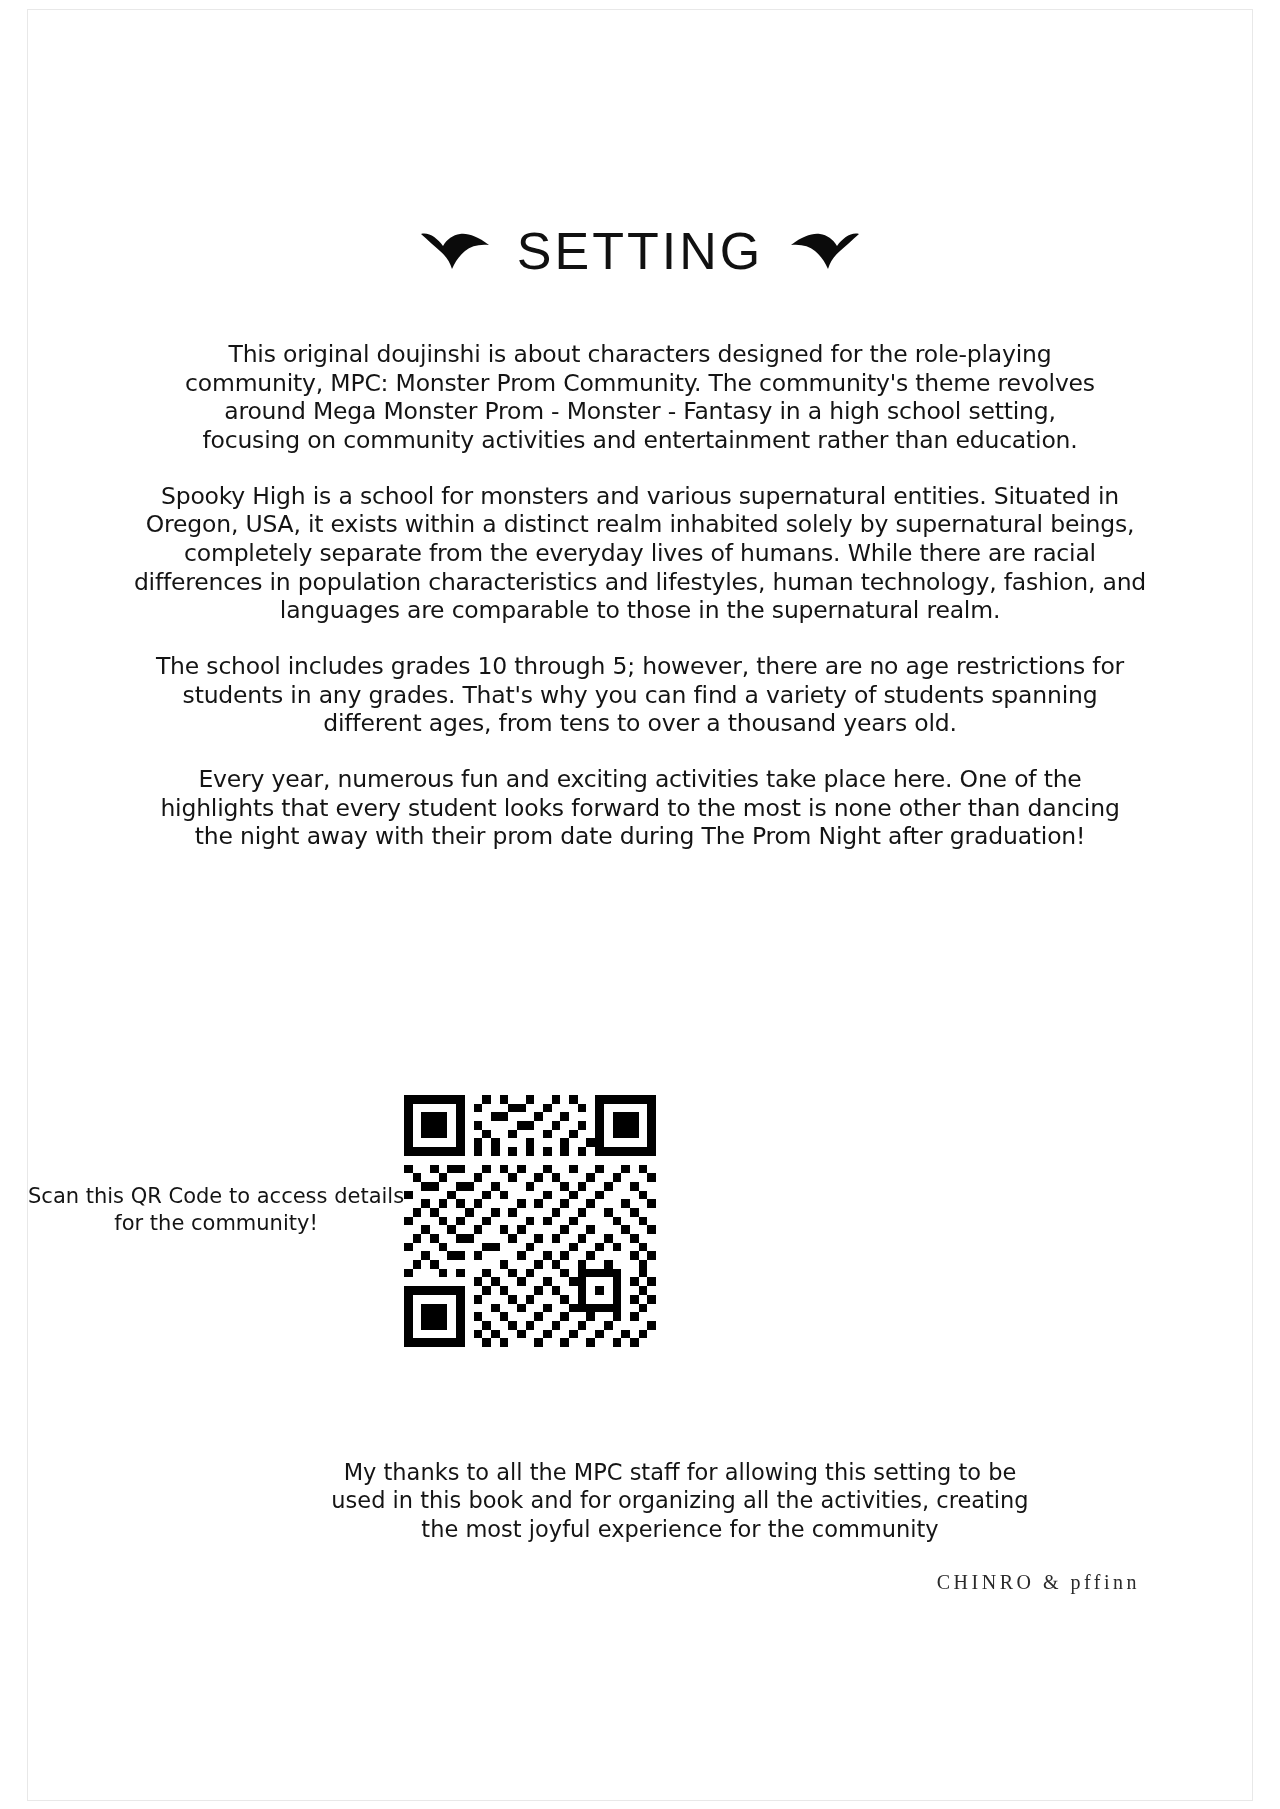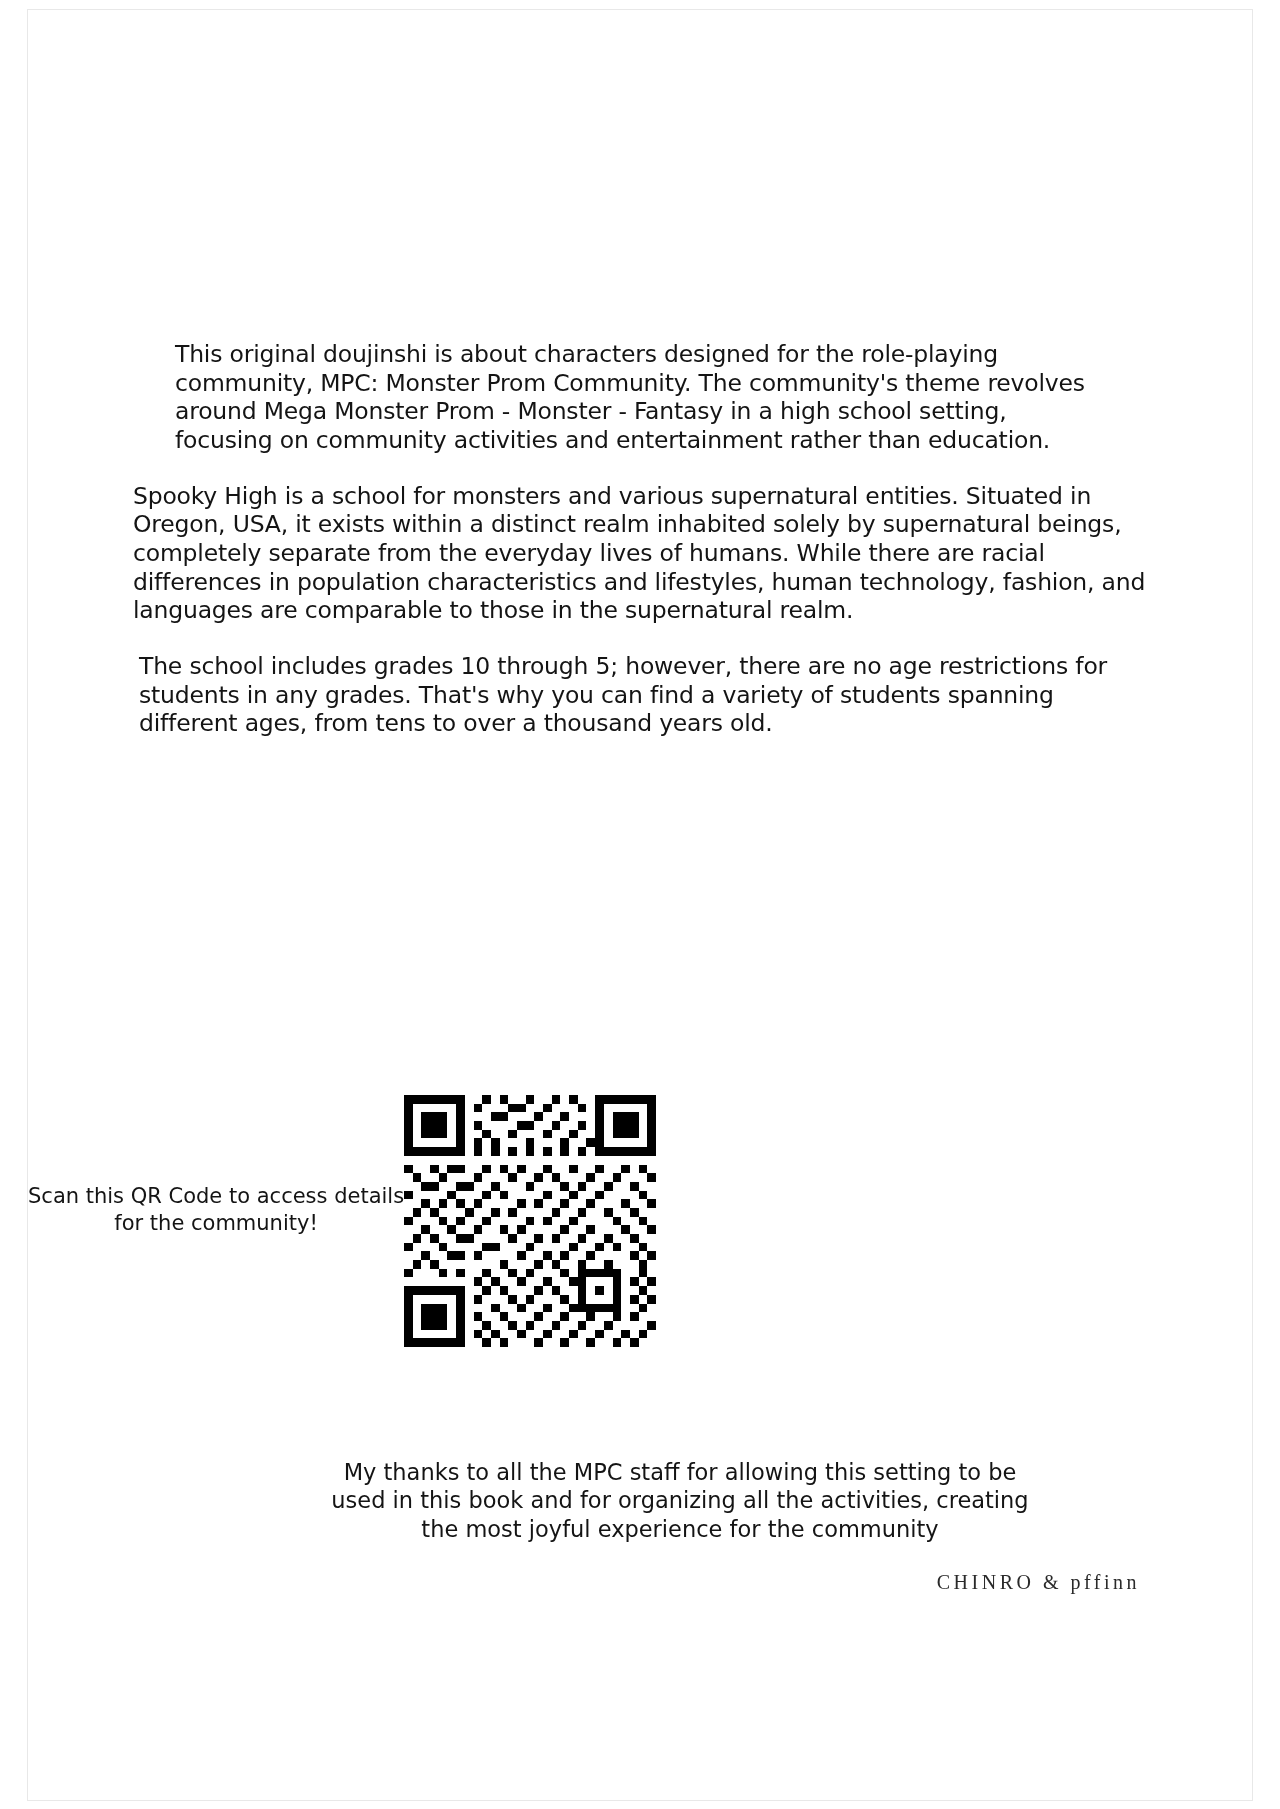--- a/index.html
+++ b/index.html
@@ -58,21 +58,21 @@
     width: 1014px;
     text-align: center;
   }
   .para {
     font-family: "DejaVu Sans", sans-serif;
     font-size: 23.5px;
     line-height: 1.22;
     letter-spacing: -0.2px;
     color: #141414;
     margin: 0 0 27px 0;
-    text-align: left;
+    text-align: center;
   }
   .para:last-child { margin-bottom: 0; }
 
   .para.p1 { padding: 0 42px; }
   .para.p3 { padding: 0 6px; }
   .para.p4 { padding: 0 24px; }
 
   
   .qr-block {
     position: absolute;
@@ -117,25 +117,39 @@
     font-size: 20px;
     letter-spacing: 3.5px;
     color: #2a2a2a;
   }
 </style>
 </head>
 <body>
 
 <div class="page">
 
+  <div class="header">
+    <span class="bat">
+      <svg width="72" height="46" viewBox="0 0 72 46" xmlns="http://www.w3.org/2000/svg">
+        <path fill="#0b0b0b" d="M2 8 C10 6 18 12 24 20 C28 13 34 9 41 8 C49 7 58 10 70 19 C60 18 52 20 46 25 C40 30 36 36 33 43 C31 36 27 30 21 25 C15 20 9 14 2 8 Z"></path>
+      </svg>
+    </span>
+    <span class="title-text">SETTING</span>
+    <span class="bat">
+      <svg width="72" height="46" viewBox="0 0 72 46" xmlns="http://www.w3.org/2000/svg">
+        <path fill="#0b0b0b" d="M70 8 C62 6 54 12 48 20 C44 13 38 9 31 8 C23 7 14 10 2 19 C12 18 20 20 26 25 C32 30 36 36 39 43 C41 36 45 30 51 25 C57 20 63 14 70 8 Z"></path>
+      </svg>
+    </span>
+  </div>
 
   <div class="content">
     <p class="para p1">This original doujinshi is about characters designed for the role-playing community, MPC: Monster Prom Community. The community's theme revolves around Mega Monster Prom - Monster - Fantasy in a high school setting, focusing on community activities and entertainment rather than education.</p>
     <p class="para p2">Spooky High is a school for monsters and various supernatural entities. Situated in Oregon, USA, it exists within a distinct realm inhabited solely by supernatural beings, completely separate from the everyday lives of humans. While there are racial differences in population characteristics and lifestyles, human technology, fashion, and languages are comparable to those in the supernatural realm.</p>
     <p class="para p3">The school includes grades 10 through 5; however, there are no age restrictions for students in any grades. That's why you can find a variety of students spanning different ages, from tens to over a thousand years old.</p>
+    <p class="para p4">Every year, numerous fun and exciting activities take place here. One of the highlights that every student looks forward to the most is none other than dancing the night away with their prom date during The Prom Night after graduation!</p>
   </div>
 
   <div class="qr-block">
     <div class="qr-caption">Scan this QR Code to access details
 for the community!</div>
     <span>
       <svg class="qr-code" viewBox="0 0 29 29" shape-rendering="crispEdges" xmlns="http://www.w3.org/2000/svg">
         <rect width="29" height="29" fill="#ffffff"></rect>
         <g fill="#000000">
 

